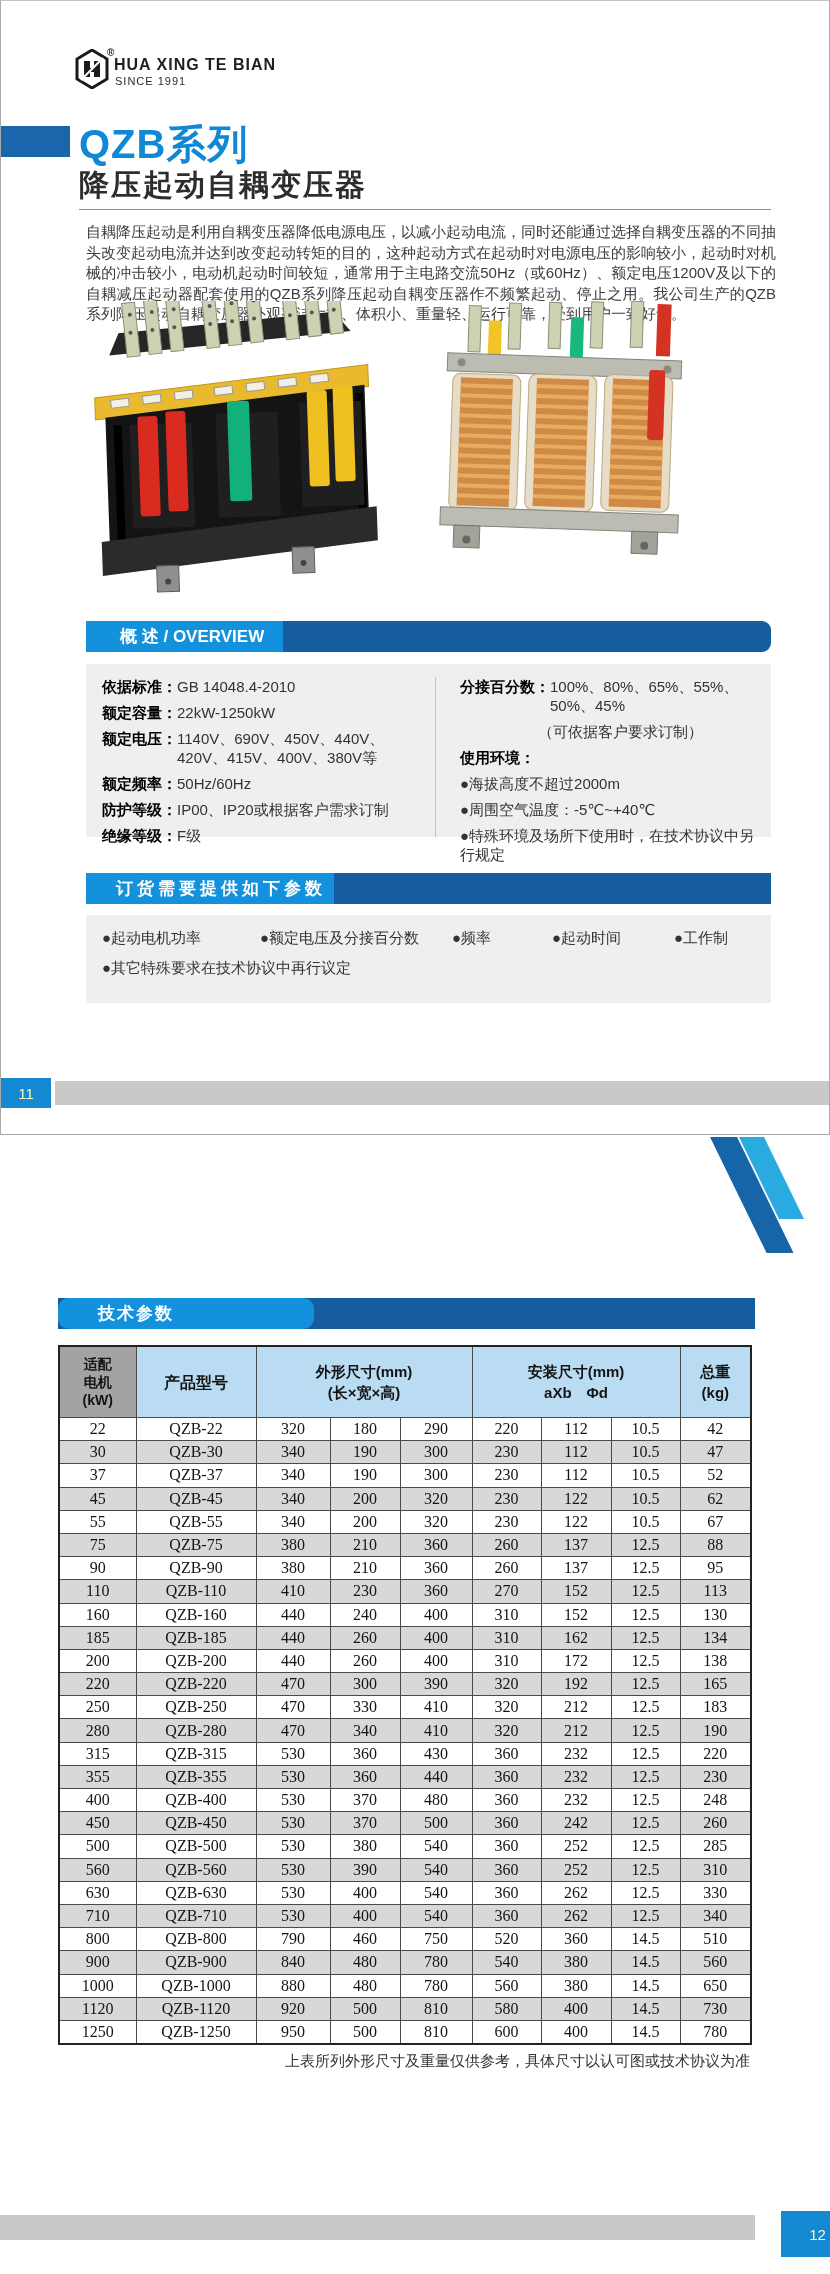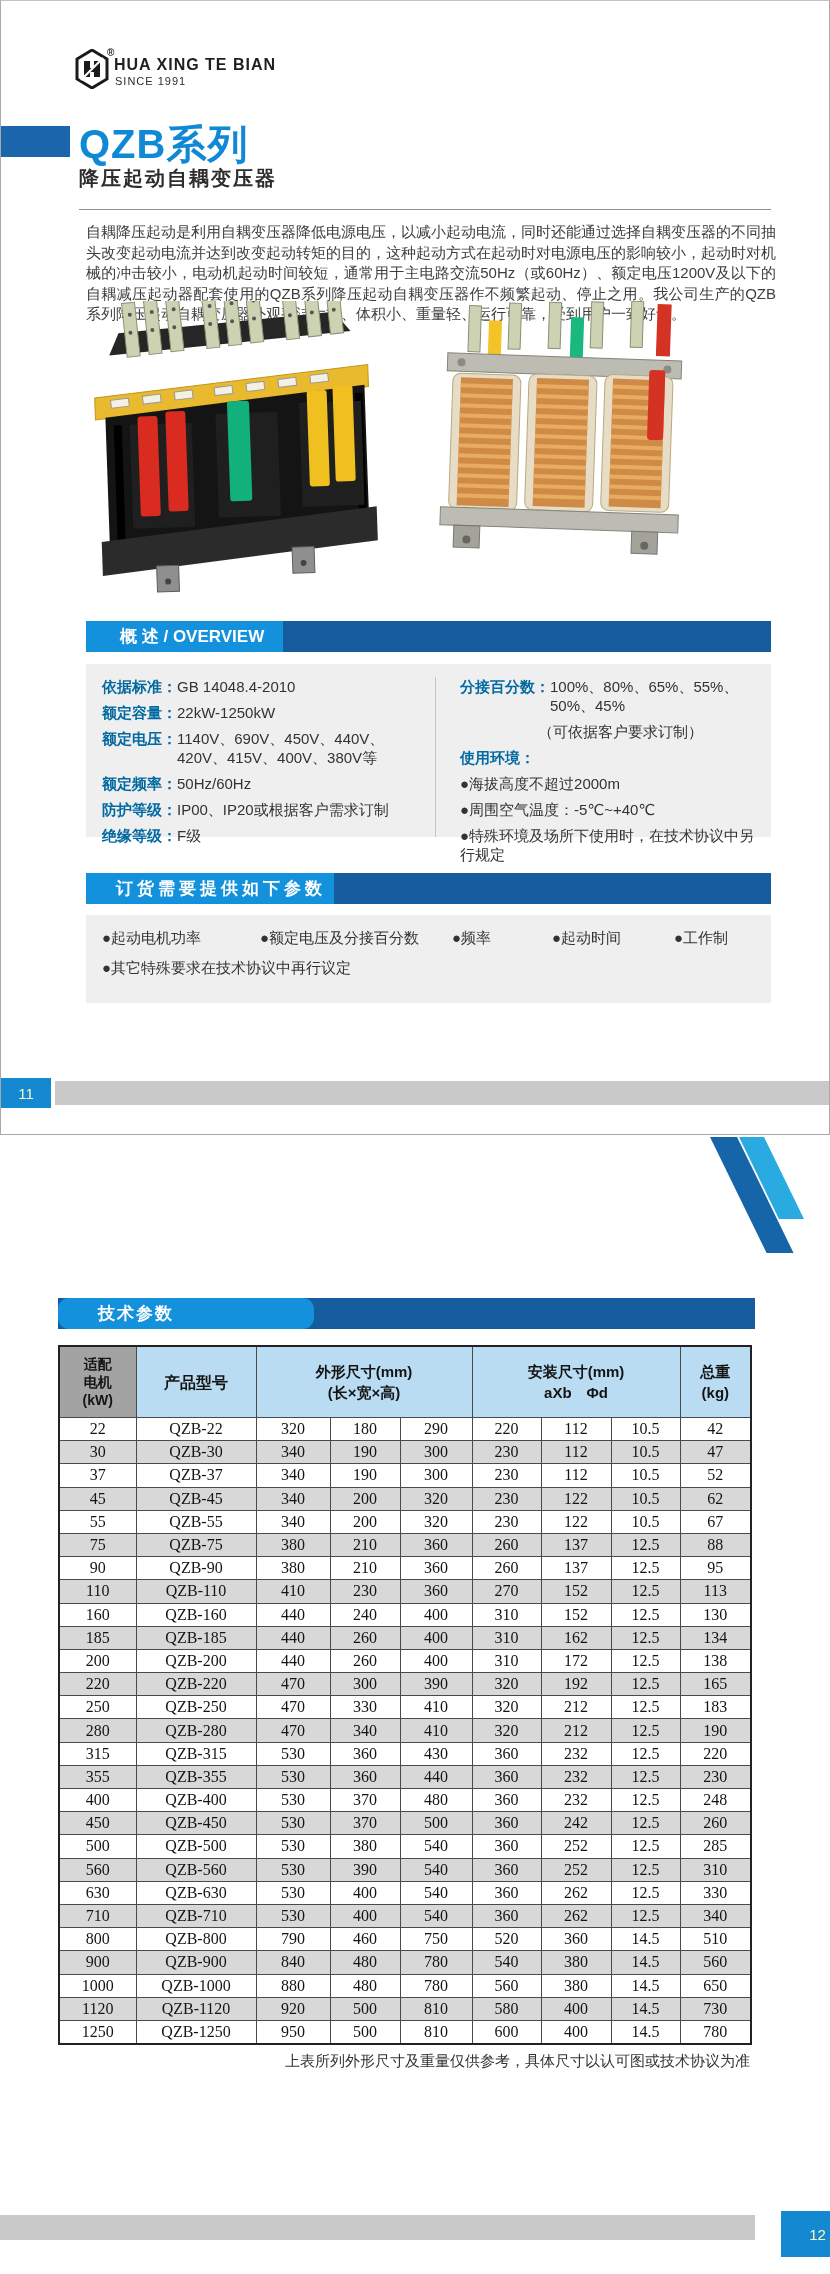--- a/index.html
+++ b/index.html
@@ -14,46 +14,46 @@
 
   
   .logo{position:absolute;left:74px;top:48px;}
   .reg{position:absolute;left:106px;top:46px;font-size:10px;font-weight:bold;color:#1a1a1a;}
   .brand-name{position:absolute;left:113px;top:55px;font-size:16px;font-weight:bold;color:#1f1f1f;letter-spacing:1px;}
   .brand-since{position:absolute;left:114px;top:74px;font-size:11px;font-weight:normal;color:#2b2b2b;letter-spacing:1px;}
 
   
   .title-bar{position:absolute;left:0;top:125px;width:69px;height:31px;background:#1b65ad;}
   .series-title{position:absolute;left:78px;top:116px;font-size:40px;font-weight:bold;color:#0f89d5;letter-spacing:1px;}
-  .series-subtitle{position:absolute;left:78px;top:164px;font-size:20px;font-weight:600;color:#2d2d2d;letter-spacing:2px;}
+  .series-subtitle{position:absolute;left:78px;top:164px;font-size:30px;font-weight:600;color:#2d2d2d;letter-spacing:2px;}
   .title-divider{position:absolute;left:78px;top:208px;width:692px;height:1px;background:#8f8f8f;}
   .intro{position:absolute;left:85px;top:221px;width:690px;font-size:15px;line-height:20.5px;color:#3d3d3d;text-align:justify;}
 
   
   .photos{position:absolute;left:70px;top:300px;width:660px;height:310px;}
 
   
   .sec-bar{position:absolute;height:31px;background:#155d9e;}
   .sec-label{height:31px;background:#1391dc;color:#fff;font-size:17px;font-weight:bold;
              display:flex;align-items:center;}
-  #overview-bar{left:85px;top:620px;width:685px;}
+  #overview-bar{left:85px;top:620px;width:685px;border-radius:9px;}
   #overview-bar .sec-label{width:197px;padding-left:34px;box-sizing:border-box;}
   #order-bar{left:85px;top:872px;width:685px;}
   #order-bar .sec-label{width:248px;padding-left:30px;box-sizing:border-box;letter-spacing:4px;}
   #tech-bar{left:58px;top:162px;width:697px;}
   #tech-bar .sec-label{width:256px;padding-left:40px;box-sizing:border-box;letter-spacing:2px;border-radius:11px;}
 
   
   .overview-panel{position:absolute;left:85px;top:663px;width:685px;height:173px;background:#efefef;
                   display:flex;box-sizing:border-box;padding-top:13px;}
   .ov-col-left{width:350px;box-sizing:border-box;padding-left:16px;padding-right:14px;
                border-right:1px solid #c4c4c4;}
   .ov-col-right{flex:1;box-sizing:border-box;padding-left:24px;padding-right:10px;}
   .ov-item{display:flex;font-size:15px;line-height:19px;margin-bottom:7px;color:#333;}
-  .ov-item b{white-space:nowrap;color:#0369a1;}
+  .ov-item b{white-space:nowrap;color:#000000;}
   .ov-item span{flex:1;color:#333;}
   .ov-item.indent{padding-left:78px;}
 
   
   .order-panel{position:absolute;left:85px;top:914px;width:685px;height:88px;background:#efefef;
                box-sizing:border-box;padding:14px 0 0 16px;font-size:15px;color:#333;}
   .order-row1{display:flex;}
   .order-row1 span:nth-child(1){width:158px;}
   .order-row1 span:nth-child(2){width:192px;}
   .order-row1 span:nth-child(3){width:100px;}

